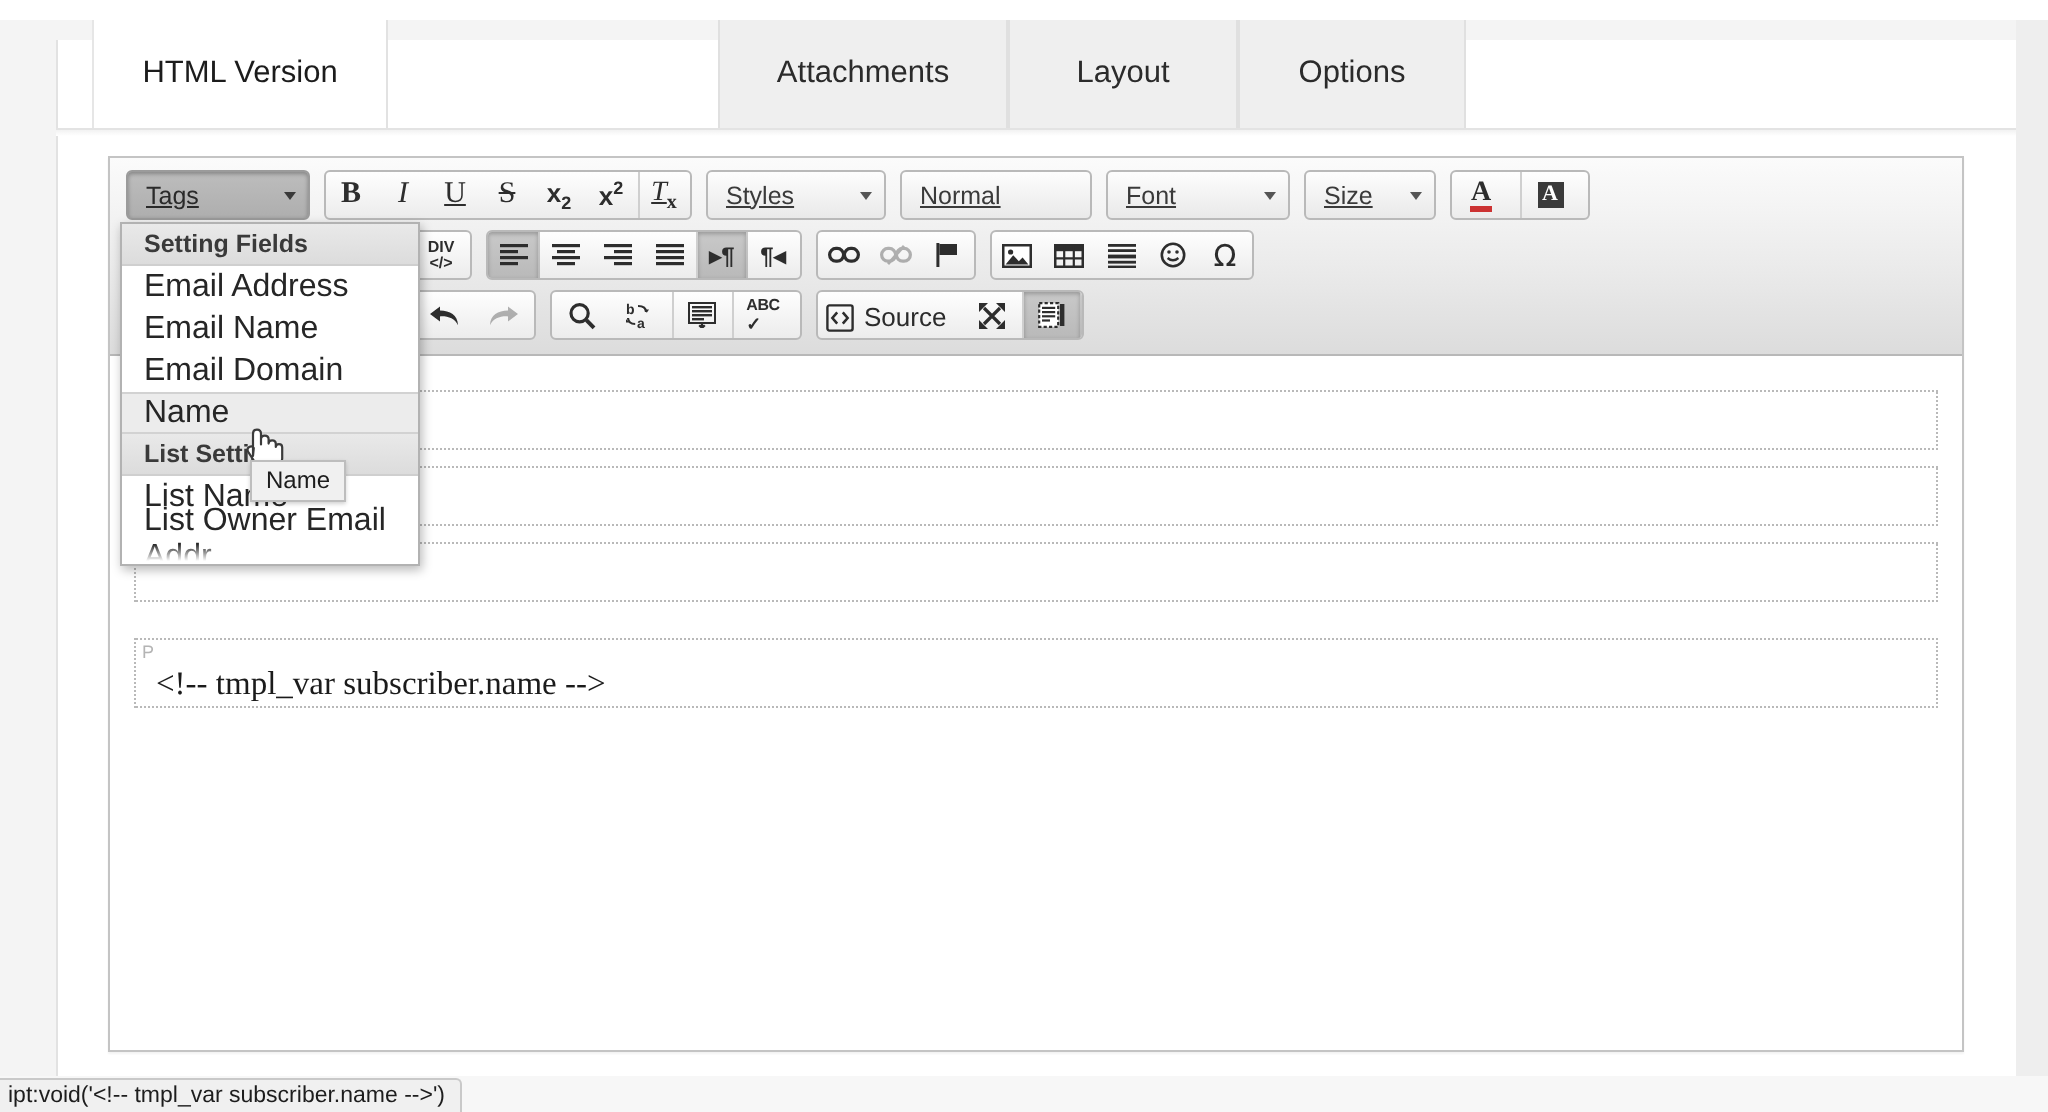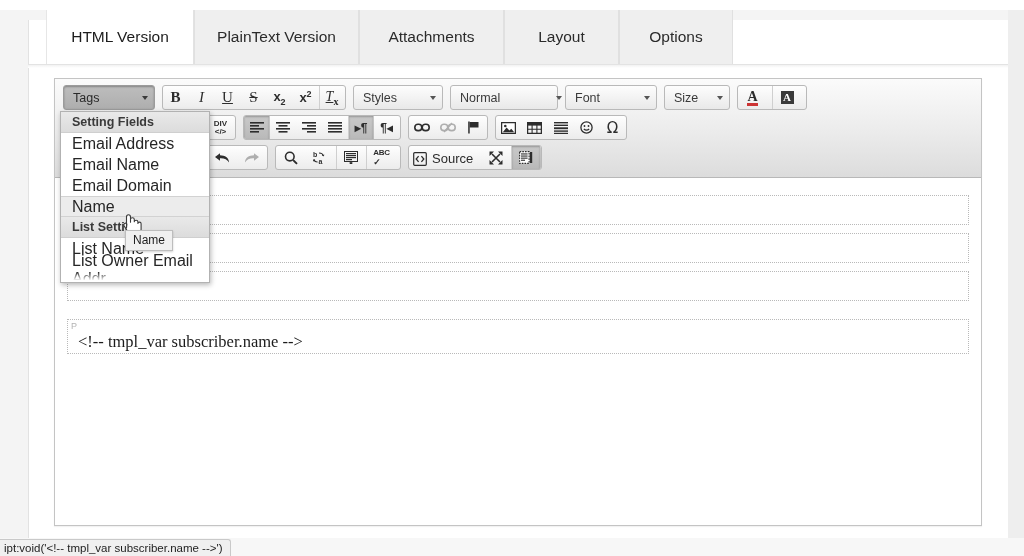--- a/index.html
+++ b/index.html
@@ -121,21 +121,21 @@
   .tbtn svg{display:block;}
 
   .combo{
     display:flex;align-items:center;justify-content:space-between;
     height:25px;border:1px solid #b9b9b9;border-radius:3px;
     background:linear-gradient(180deg,#fdfdfd,#e9e9e9);
     margin-right:7px;padding:0 6px 0 9px;
     font-size:12.5px;color:#3a3a3a;cursor:pointer;
     box-sizing:border-box;
   }
-  .combo .cap{margin-right:16px;white-space:nowrap;}
+  .combo .cap{margin-right:16px;white-space:nowrap;text-decoration:underline;}
   .combo .car{
     width:0;height:0;border-left:3.5px solid transparent;
     border-right:3.5px solid transparent;border-top:4px solid #555;
   }
   .combo.pressed{
     background:linear-gradient(180deg,#bdbdbd,#aeaeae);
     color:#2a2a2a;border-color:#9b9b9b;
     box-shadow:inset 0 1px 2px rgba(0,0,0,.3);
   }
   .combo.pressed .car{border-top-color:#3a3a3a;}
@@ -254,23 +254,20 @@
   <div class="page-frame">
     <div class="page-white"></div>
     <div class="page-edge"></div>
   </div>
   <div class="right-gutter"></div>
 
   <div class="tabbar">
     <div class="tab active" style="left:0px;width:148px;">
       <span>HTML Version</span>
     </div>
-    <div class="tab" style="left:148px;width:165px;">
-      <span>PlainText Version</span>
-    </div>
     <div class="tab" style="left:313px;width:145px;">
       <span>Attachments</span>
     </div>
     <div class="tab" style="left:458px;width:115px;text-align:center;">
       <span>Layout</span>
     </div>
     <div class="tab" style="left:573px;width:114px;">
       <span>Options</span>
     </div>
   </div>
@@ -308,21 +305,21 @@
             </div>
           <div class="tbtn sep">
               <span style="font-family:'Liberation Serif',serif;font-size:14px;"><i style="text-decoration:underline;">T</i><sub style="font-size:10px;font-weight:bold;">x</sub></span>
             </div>
         </div>
 
         <div class="combo" style="width:90px;">
           <span class="cap">Styles</span>
           <span class="car"></span>
         </div>
-        <div class="combo" style="width:108px;gap:40px;">
+        <div class="combo" style="width:96px;gap:40px;">
           <span class="cap">Normal</span>
           <span class="car"></span>
         </div>
         <div class="combo" style="width:92px;">
           <span class="cap">Font</span>
           <span class="car"></span>
         </div>
         <div class="combo" style="width:66px;">
           <span class="cap" style="margin-right:10px;">Size</span>
           <span class="car"></span>

